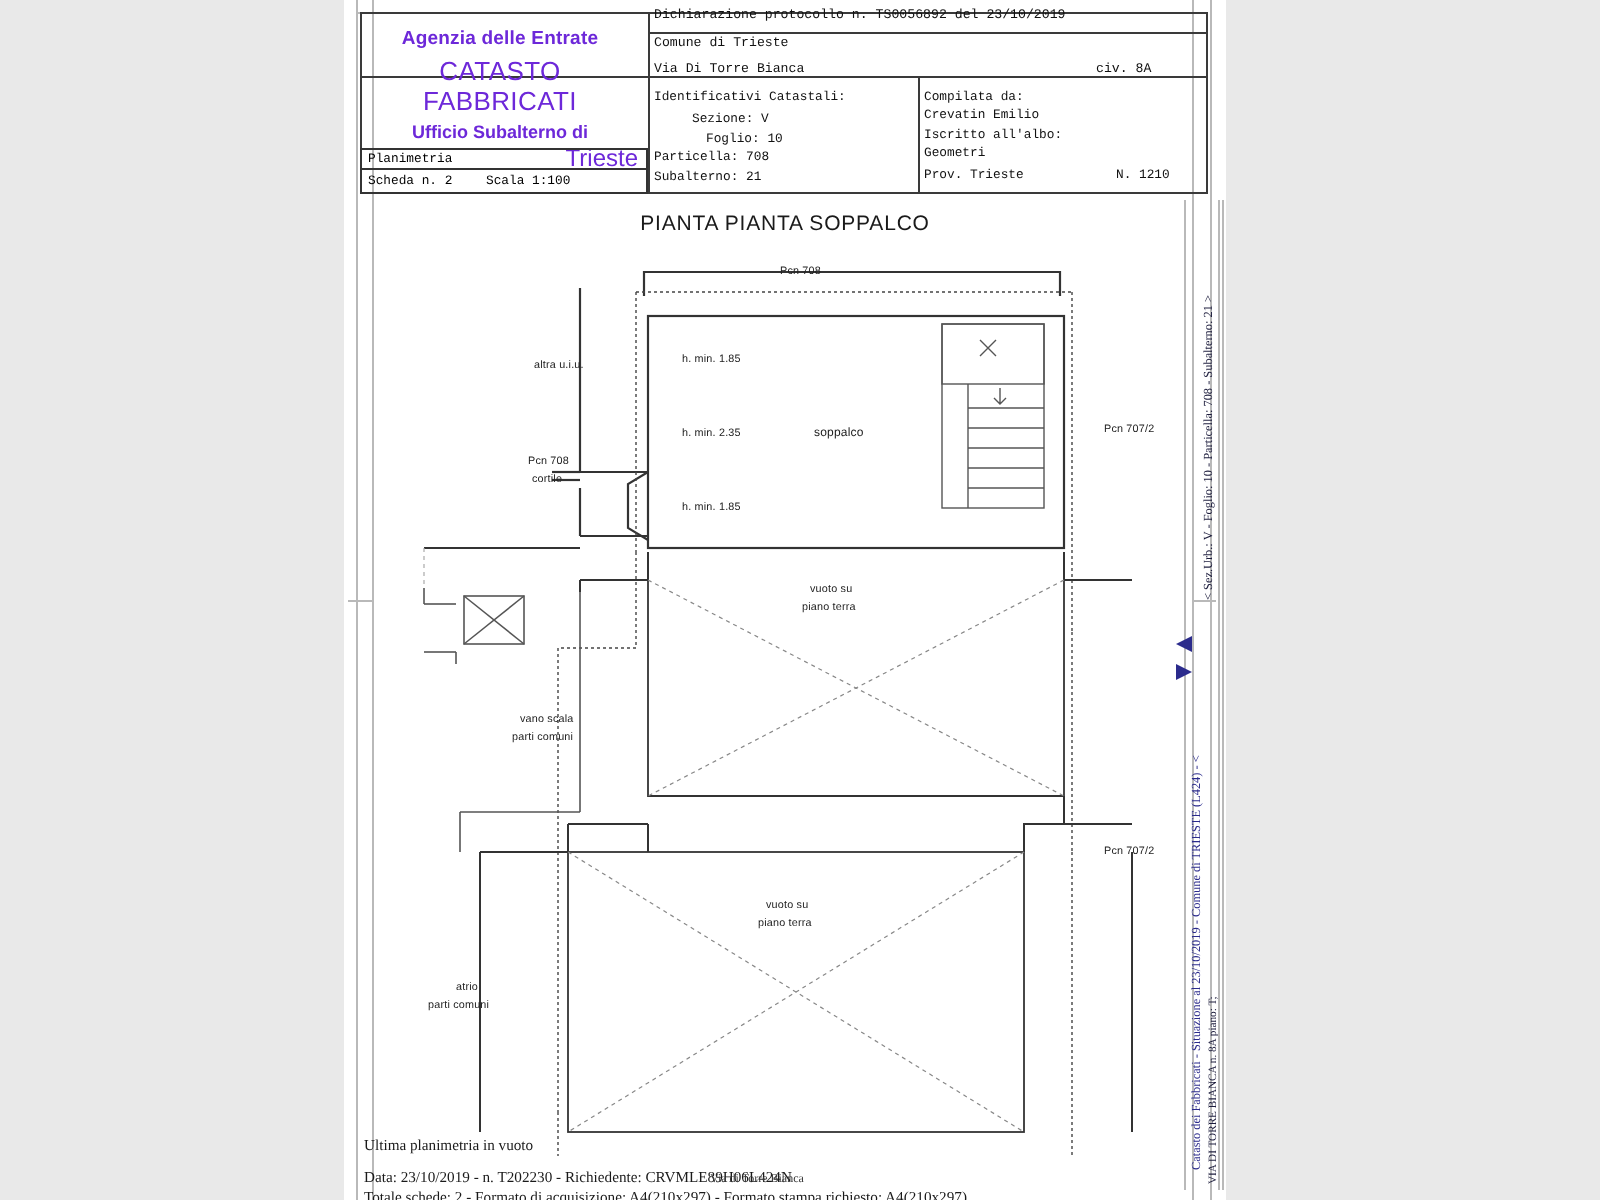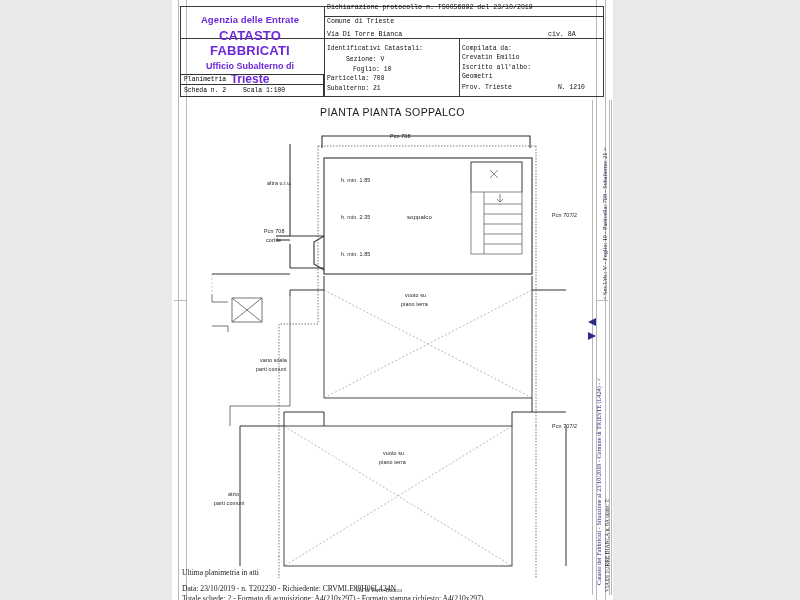--- a/index.html
+++ b/index.html
@@ -24,23 +24,23 @@
   
   .hdr-line{position:absolute;background:#3a3a3a;}
   .hdr-line.h{height:1px;}
   .hdr-line.v{width:1px;}
 
   #agenzia{
     position:absolute;left:181px;top:8px;width:138px;height:85px;
     text-align:center;color:#6d28d9;
   }
   #agenzia .l1{font-size:9.5px;font-weight:bold;letter-spacing:.1px;margin-top:6px;}
-  #agenzia .l2{font-size:13px;font-weight:bold;letter-spacing:.2px;margin-top:3px;}
+  #agenzia .l2{font-size:13px;font-weight:normal;letter-spacing:.2px;margin-top:3px;}
   #agenzia .l3{font-size:9px;font-weight:bold;margin-top:3px;}
-  #agenzia .l4{font-size:12px;font-weight:bold;margin-top:1px;}
+  #agenzia .l4{font-size:12px;font-weight:normal;margin-top:1px;text-align:right;}
 
   #planimetria-box{
     position:absolute;left:180px;top:74px;width:142px;height:21px;
     border:1.4px solid #333;
     font-family:"Liberation Mono", monospace;
   }
   #planimetria-box .row1{font-size:6.4px;padding:1px 0 0 3px;border-bottom:1px solid #333;height:8px;}
   #planimetria-box .row2{font-size:6.4px;padding:2px 0 0 3px;position:relative;}
   #planimetria-box .scala{position:absolute;left:62px;top:2px;}
 
@@ -306,18 +306,18 @@
 
 <svg width="14" height="14" style="position:absolute;left:586px;top:316px;">
   <path d="M2 6 L10 2 L10 10 Z" fill="#2b2b8c"></path>
 </svg>
 <svg width="14" height="14" style="position:absolute;left:586px;top:330px;">
   <path d="M10 6 L2 2 L2 10 Z" fill="#2b2b8c"></path>
 </svg>
 
 <div id="footer" style="left:172px;">
 
-  <div class="ftxt" style="left:10px;top:12px;">Ultima planimetria in atti</div>
+  <div class="ftxt" style="left:10px;top:12px;">Ultima planimetria in vuoto</div>
   <div class="ftxt" style="left:10px;top:28px;text-align:right;">Data: 23/10/2019 - n. T202230 - Richiedente: CRVMLE89H06L424N</div>
   <div class="ftxt" style="left:10px;top:38px;">Totale schede: 2 - Formato di acquisizione: A4(210x297)  - Formato stampa richiesto: A4(210x297)</div>
   <div class="ftxt" style="left:183px;top:31px;font-size:6px;color:#3a3a3a;">Via di Torre Bianca</div>
 
 </div>
 
 </body></html>

